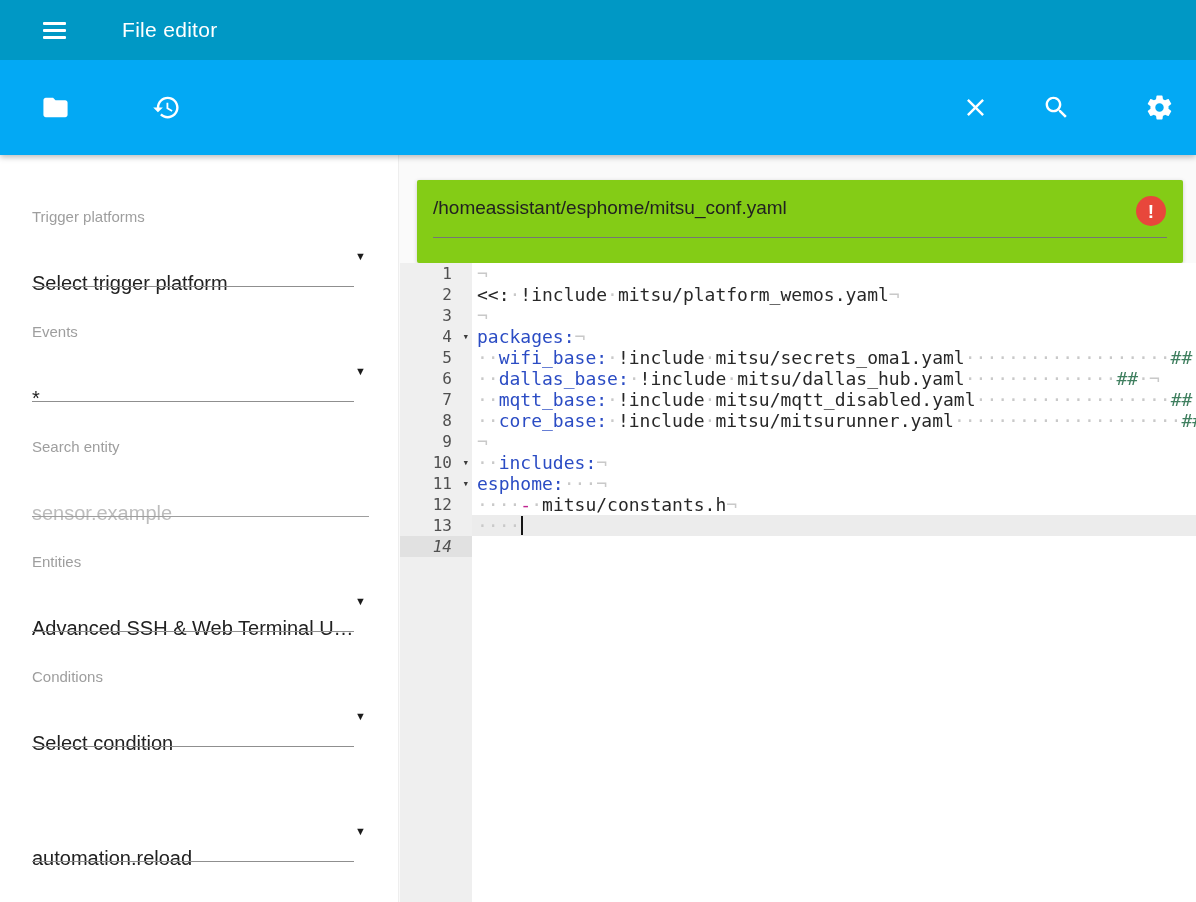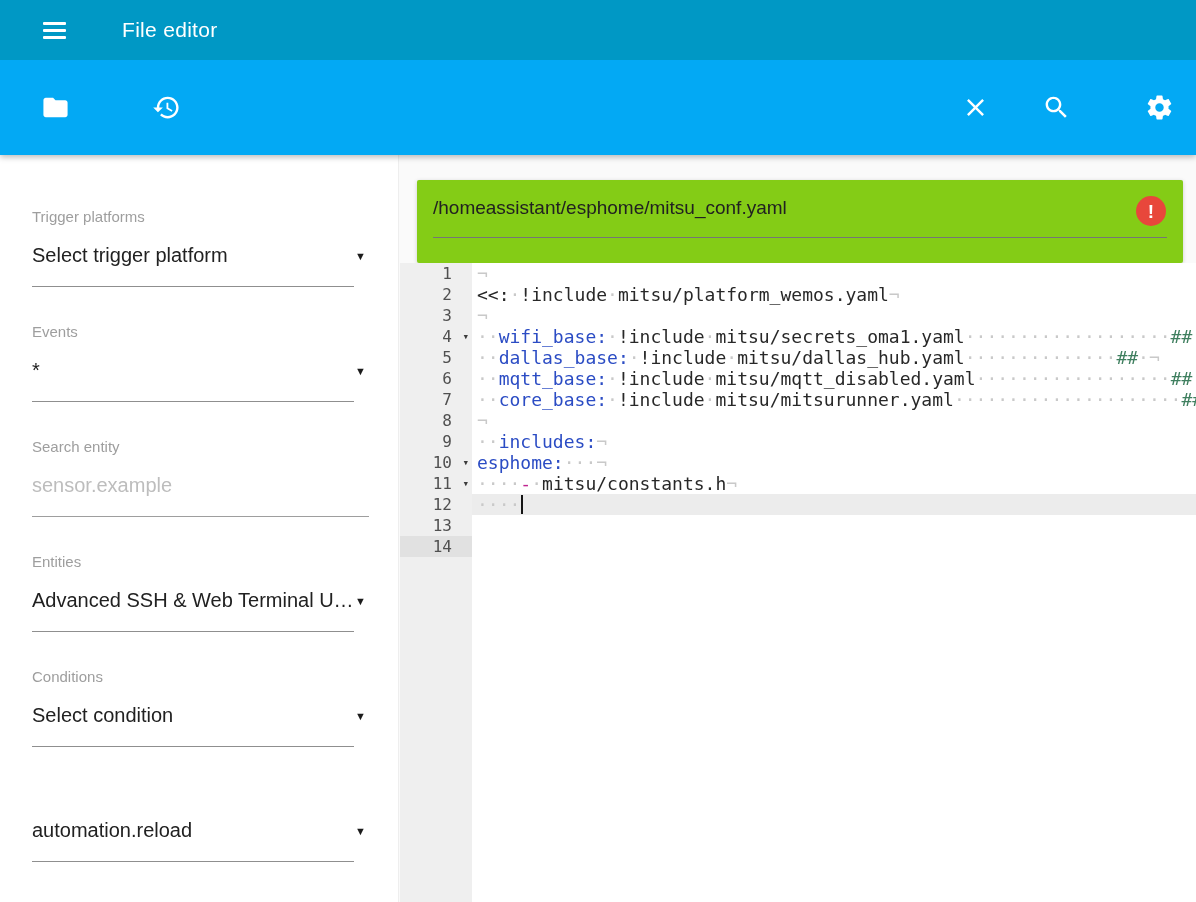--- a/index.html
+++ b/index.html
@@ -18,38 +18,38 @@
   .tb-icon { position:absolute; top:33px; width:29px; height:29px; cursor:pointer; }
   .tb-icon svg { width:29px; height:29px; fill:#ffffff; display:block; }
   .tb-folder { left:41px; } .tb-history { left:152px; }
   .tb-close { left:961px; } .tb-search { left:1042px; } .tb-gear { left:1145px; }
 
   
   .sidebar { position:absolute; left:0; top:155px; width:399px; bottom:0; background:#fff; border-right:1px solid #eeeeee; padding:52px 0 0 32px; z-index:2; }
   .field { position:relative; width:338px; height:115px; }
   .f-label { font-size:15px; line-height:20px; color:#9e9e9e; }
   .f-row { position:absolute; left:0; top:30px; width:334px; height:36px; line-height:36px; font-size:20px; color:#212121; cursor:pointer; }
-  .f-value { display:block; width:322px; white-space:nowrap; overflow:hidden; }
+  .f-value { display:block; width:322px; white-space:nowrap; overflow:hidden;margin-top:28px; }
   .f-value.placeholder { color:#bdbdbd; }
   .f-arrow { position:absolute; right:0; top:1px; font-size:11px; color:#1b1b1b; }
   .f-line { position:absolute; left:0; top:79px; width:322px; border-top:1px solid #8f8f8f; }
   .field.wide-line .f-line { width:337px; border-top-color:#9e9e9e; }
 
   
   .file-card { position:absolute; left:417px; top:180px; width:766px; height:83px; background:#84cc16; border-radius:2px; box-shadow:0 1px 4px rgba(0,0,0,.18); z-index:3; }
   .file-path { position:absolute; left:16px; top:17px; font-size:19px; color:#212121; cursor:text; white-space:nowrap; }
   .file-underline { position:absolute; left:16px; top:57px; width:734px; border-top:1px solid #757575; }
   .err-badge { position:absolute; right:17px; top:16px; width:30px; height:30px; border-radius:50%; background:#e8473b; color:#fff; text-align:center; line-height:31px; font-size:19px; font-weight:bold; }
 
   
   .editor { position:absolute; left:400px; top:263px; width:796px; bottom:0; background:#fff; z-index:4; cursor:text;
             font-family:"DejaVu Sans Mono","Liberation Mono",monospace; }
   .gutter { position:absolute; left:0; top:0; bottom:0; width:72px; background:#efefef; }
   .gcell { position:relative; height:21px; line-height:21px; text-align:right; padding-right:20px; font-size:16px; color:#505050; }
-  .gcell.active { background:#e1e1e1; }
+  .gcell.active { background:#e1e1e1;font-style:italic; }
   .fold { position:absolute; right:3px; top:0; font-size:11px; line-height:21px; color:#3c3c3c; cursor:pointer; }
   .code { position:absolute; left:72px; top:0; right:0; bottom:0; overflow:hidden; }
   .cline { height:21px; line-height:21px; font-size:18px; white-space:pre; padding-left:5px; }
   .cline.active { background:#ececec; }
   .seg.text { color:#282828; }
   .seg.key { color:#2b4cc4; }
   .seg.meta { color:#c02490; }
   .seg.comment { color:#3f7f5f; }
   .seg.ws, .seg.eol { color:#c9c9c9; }
   .cursor { display:inline-block; width:2px; height:19px; background:#151515; vertical-align:middle; margin-left:1px; margin-top:-3px; }
@@ -172,20 +172,21 @@
         <div class="gcell"><span class="lnum">10</span><span class="fold">▾</span></div>
         <div class="gcell"><span class="lnum">11</span><span class="fold">▾</span></div>
         <div class="gcell"><span class="lnum">12</span></div>
         <div class="gcell"><span class="lnum">13</span></div>
         <div class="gcell active"><span class="lnum">14</span></div>
       </div>
     <div class="code">
         <div class="cline"><span class="seg eol">¬</span></div>
         <div class="cline"><span class="seg text">&lt;&lt;:</span><span class="seg ws">·</span><span class="seg text">!include</span><span class="seg ws">·</span><span class="seg text">mitsu/platform_wemos.yaml</span><span class="seg eol">¬</span></div>
         <div class="cline"><span class="seg eol">¬</span></div>
+        <div class="cline"><span class="seg key">packages:</span><span class="seg eol">¬</span></div>
         <div class="cline"><span class="seg ws">··</span><span class="seg key">wifi_base:</span><span class="seg ws">·</span><span class="seg text">!include</span><span class="seg ws">·</span><span class="seg text">mitsu/secrets_oma1.yaml</span><span class="seg ws">···················</span><span class="seg comment">##</span></div>
         <div class="cline"><span class="seg ws">··</span><span class="seg key">dallas_base:</span><span class="seg ws">·</span><span class="seg text">!include</span><span class="seg ws">·</span><span class="seg text">mitsu/dallas_hub.yaml</span><span class="seg ws">··············</span><span class="seg comment">##</span><span class="seg ws">·</span><span class="seg eol">¬</span></div>
         <div class="cline"><span class="seg ws">··</span><span class="seg key">mqtt_base:</span><span class="seg ws">·</span><span class="seg text">!include</span><span class="seg ws">·</span><span class="seg text">mitsu/mqtt_disabled.yaml</span><span class="seg ws">··················</span><span class="seg comment">##</span></div>
         <div class="cline"><span class="seg ws">··</span><span class="seg key">core_base:</span><span class="seg ws">·</span><span class="seg text">!include</span><span class="seg ws">·</span><span class="seg text">mitsu/mitsurunner.yaml</span><span class="seg ws">·····················</span><span class="seg comment">##</span></div>
         <div class="cline"><span class="seg eol">¬</span></div>
         <div class="cline"><span class="seg ws">··</span><span class="seg key">includes:</span><span class="seg eol">¬</span></div>
         <div class="cline"><span class="seg key">esphome:</span><span class="seg ws">···</span><span class="seg eol">¬</span></div>
         <div class="cline"><span class="seg ws">····</span><span class="seg meta">-</span><span class="seg ws">·</span><span class="seg text">mitsu/constants.h</span><span class="seg eol">¬</span></div>
         <div class="cline active"><span class="seg ws">····</span><span class="cursor"></span></div>
       </div>

